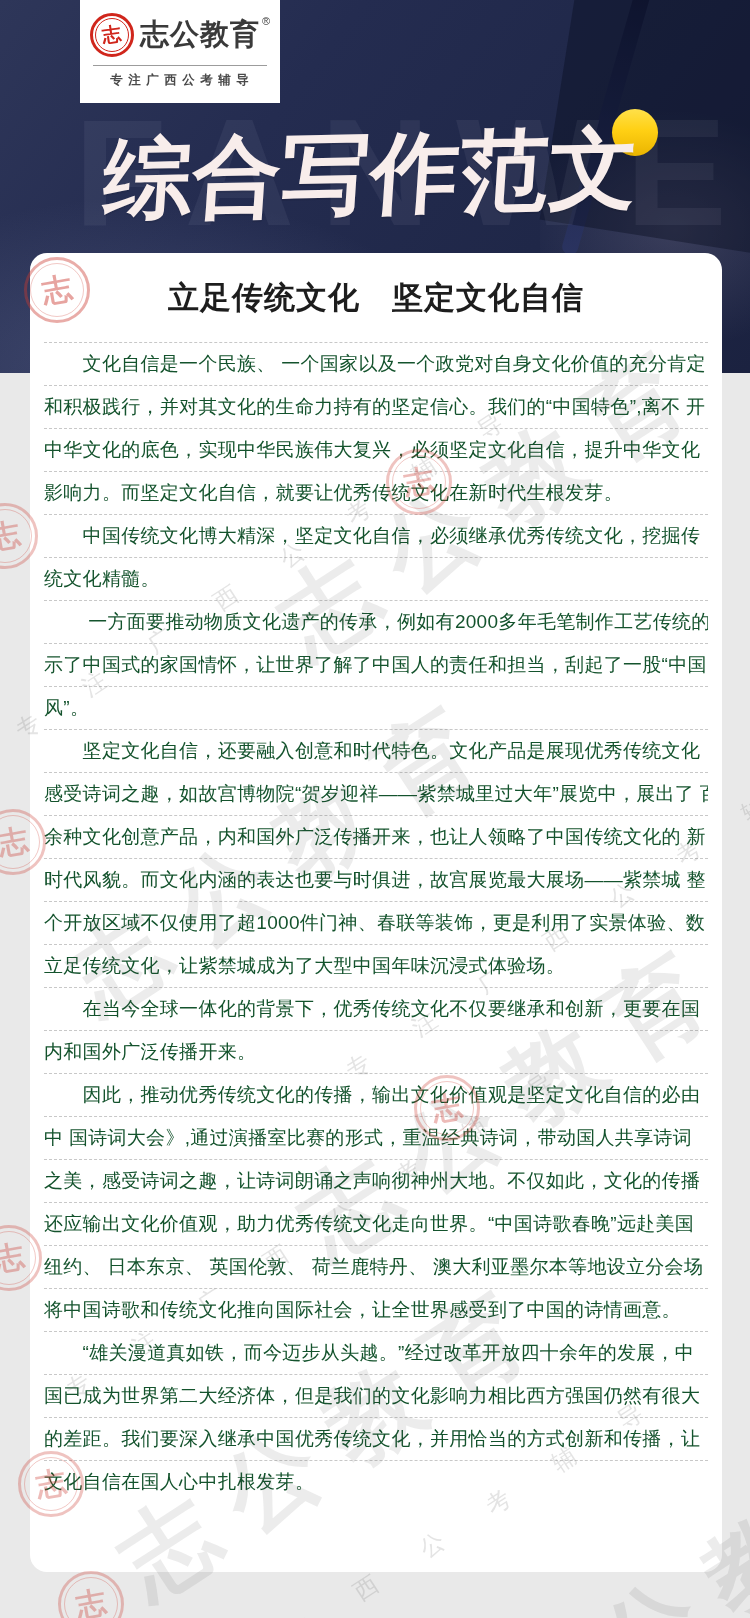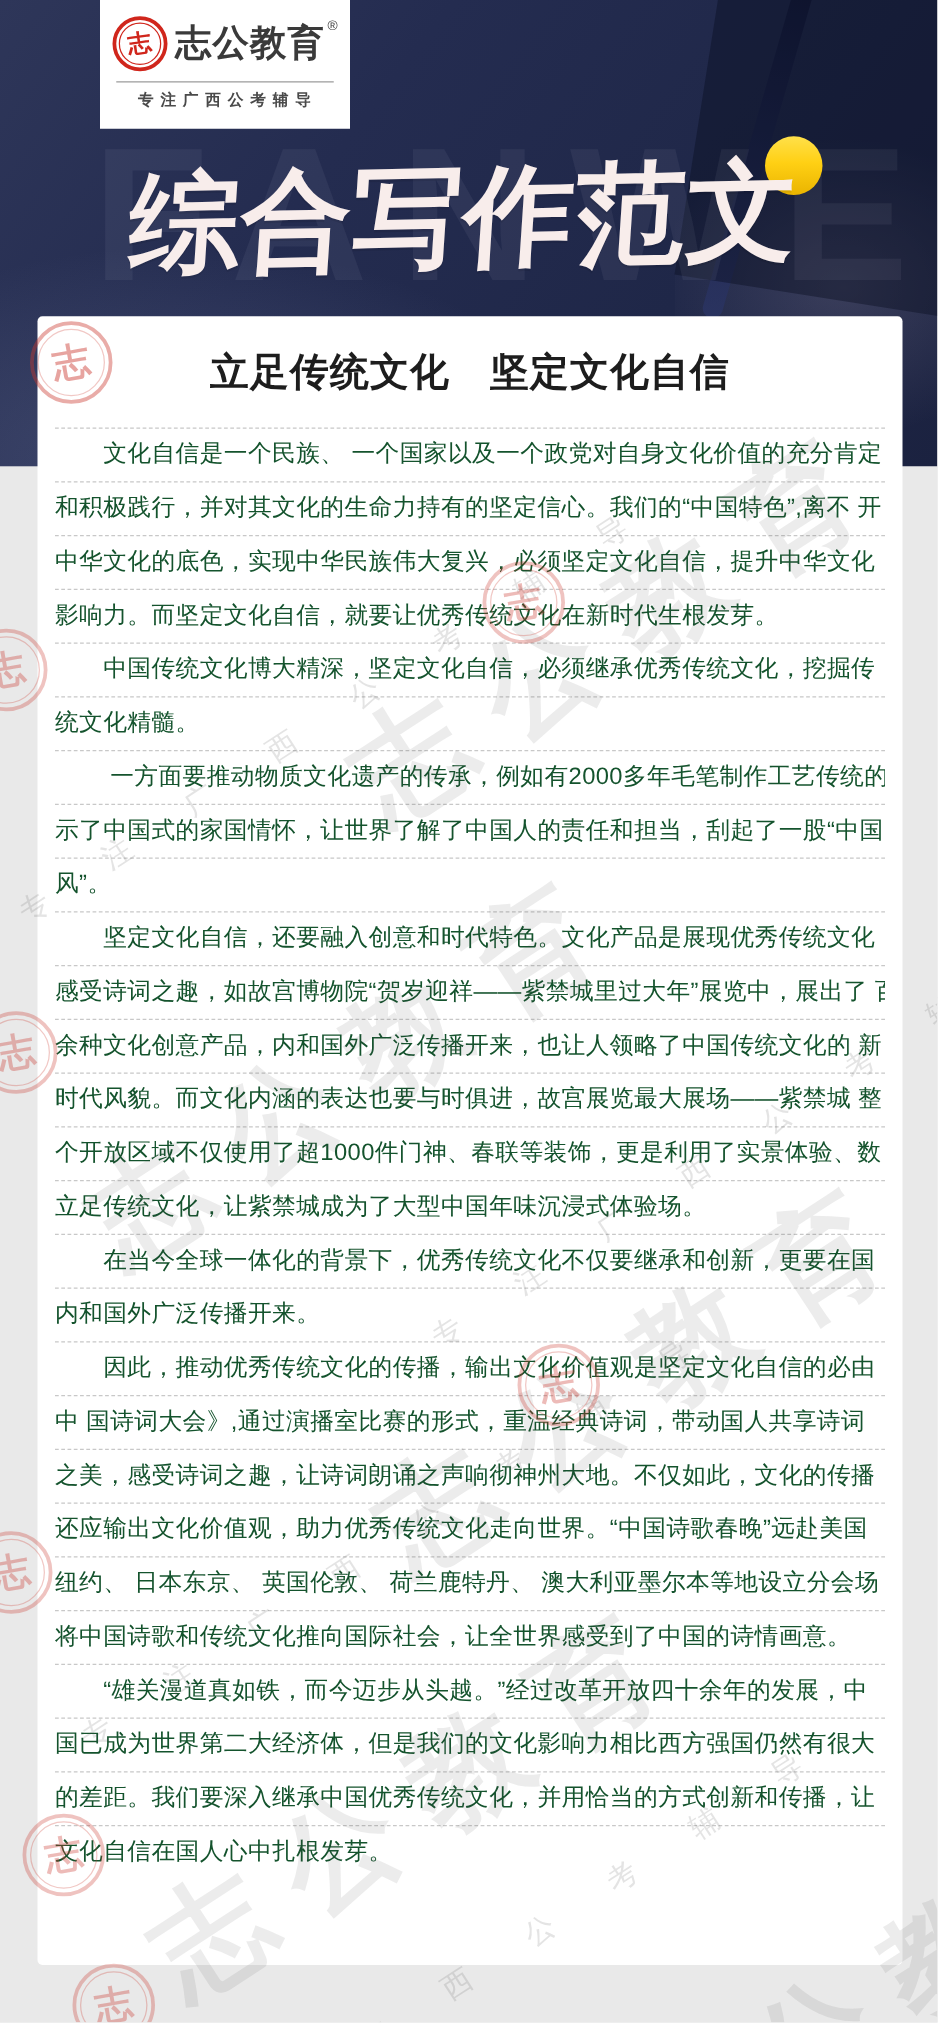--- a/index.html
+++ b/index.html
@@ -50,21 +50,21 @@
   .seal::after { content:""; position:absolute; inset:2px; border:1px solid #d0261c; border-radius:50%; }
   .seal-char { color:#d0261c; font-size:19px; font-weight:bold; transform:rotate(-8deg); }
   .brand-text { font-size:29px; font-weight:bold; color:#3a3a3a; letter-spacing:1px; white-space:nowrap; }
   .reg-mark { font-size:11px; color:#3a3a3a; align-self:flex-start; margin:2px 0 0 -4px; }
   .logo-divider { height:1px; background:#9c9c9c; margin:8px 1px 6px 1px; }
   .logo-tagline { text-align:center; font-size:12.5px; color:#4a4a4a; letter-spacing:1px;
     white-space:pre; font-weight:bold; }
   
   .card {
     position:absolute; left:30px; top:253px; width:692px; height:1319px;
-    background:#ffffff; border-radius:4px; z-index:2; overflow:hidden;
+    background:#ffffff; border-radius:17px; z-index:2; overflow:hidden;
   }
   .essay-title {
     height:89px; display:flex; align-items:center; justify-content:center;
     font-size:31px; font-weight:bold; color:#1d1d1d; letter-spacing:1px; white-space:pre;
   }
   .line {
     height:42px; line-height:41px; margin:0 14px; border-top:1px dashed #c8c8c8;
     font-size:19px; color:#14532d; white-space:pre; overflow:hidden; letter-spacing:0.3px;
   }
   

